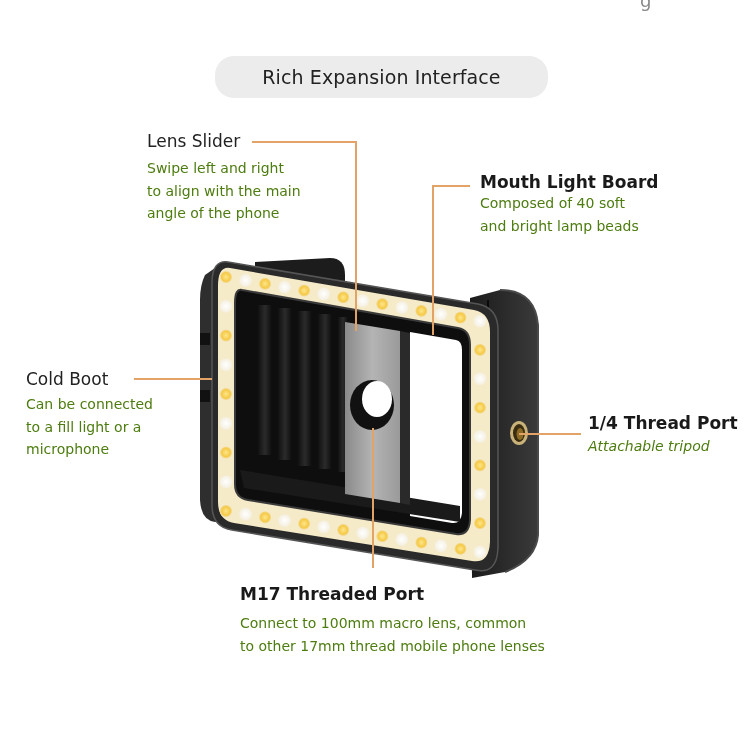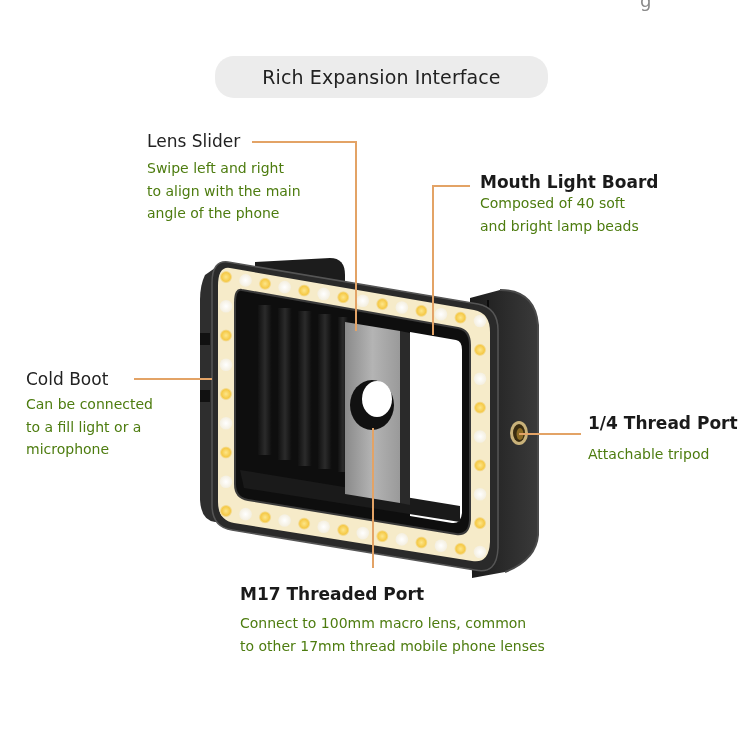--- a/index.html
+++ b/index.html
@@ -173,21 +173,21 @@
   <div class="title">Cold Boot</div>
   <div style="margin-top:4px;">
     <div class="desc">Can be connected</div>
     <div class="desc">to a fill light or a</div>
     <div class="desc">microphone</div>
   </div>
 </div>
 
 <div class="abs" style="left:588px; top:413px;">
   <div class="title bold">1/4 Thread Port</div>
-  <div style="margin-top:10px;">
+  <div style="margin-top:2px;font-style:italic;">
     <div class="desc">Attachable tripod</div>
   </div>
 </div>
 
 <div class="abs" style="left:240px; top:584px;">
   <div class="title bold">M17 Threaded Port</div>
   <div style="margin-top:8px;">
     <div class="desc">Connect to 100mm macro lens, common</div>
     <div class="desc">to other 17mm thread mobile phone lenses</div>
   </div>

